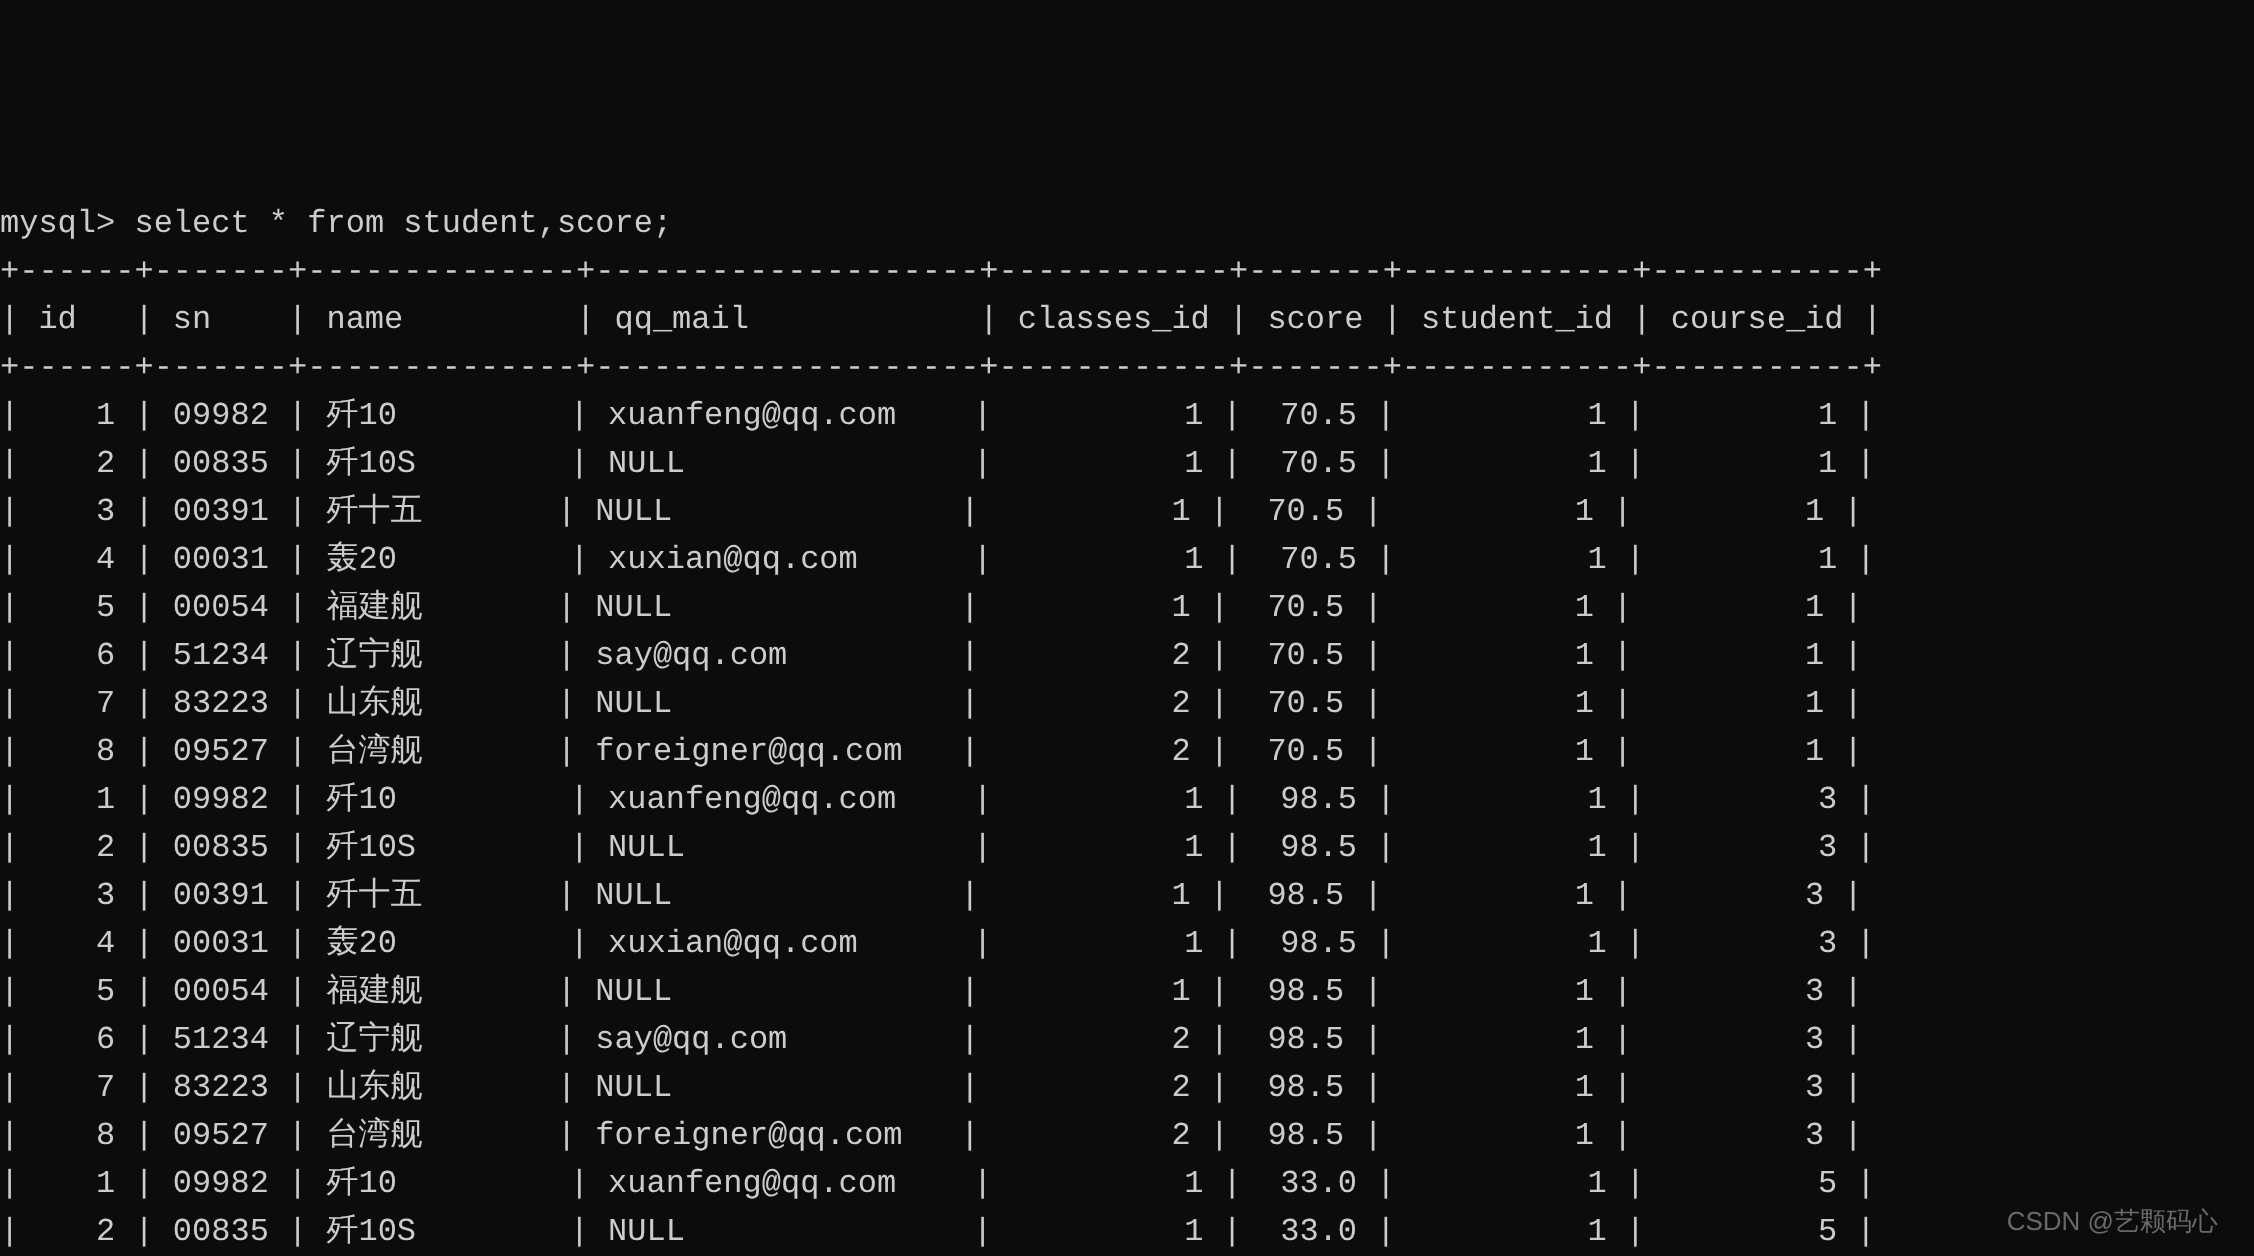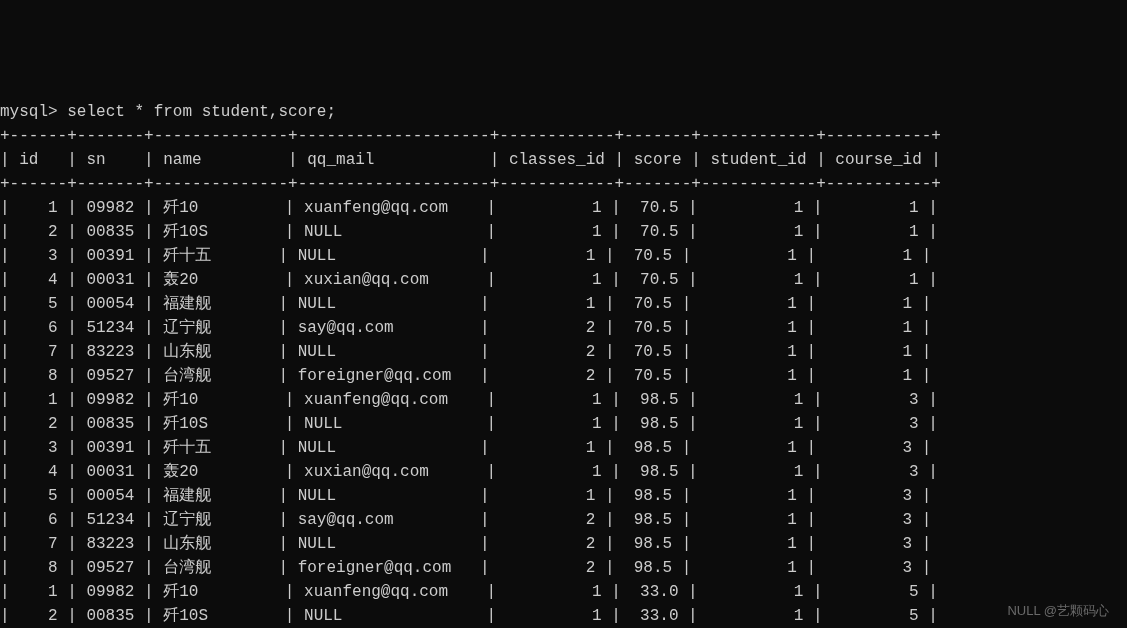--- a/index.html
+++ b/index.html
@@ -32,16 +32,16 @@
       font-family: sans-serif;
       opacity: 0.75;
     }
   </style>
 </head>
 <body>
 
 
 
 <div id="terminal"><span class="line"><span>mysql&gt; </span><span>select * from student,score;</span></span><span class="line">+------+-------+--------------+--------------------+------------+-------+------------+-----------+</span><span class="line">| id   | sn    | name         | qq_mail            | classes_id | score | student_id | course_id |</span><span class="line">+------+-------+--------------+--------------------+------------+-------+------------+-----------+</span><span class="line">|    1 | 09982 | 歼10         | xuanfeng@qq.com    |          1 |  70.5 |          1 |         1 |</span><span class="line">|    2 | 00835 | 歼10S        | NULL               |          1 |  70.5 |          1 |         1 |</span><span class="line">|    3 | 00391 | 歼十五       | NULL               |          1 |  70.5 |          1 |         1 |</span><span class="line">|    4 | 00031 | 轰20         | xuxian@qq.com      |          1 |  70.5 |          1 |         1 |</span><span class="line">|    5 | 00054 | 福建舰       | NULL               |          1 |  70.5 |          1 |         1 |</span><span class="line">|    6 | 51234 | 辽宁舰       | say@qq.com         |          2 |  70.5 |          1 |         1 |</span><span class="line">|    7 | 83223 | 山东舰       | NULL               |          2 |  70.5 |          1 |         1 |</span><span class="line">|    8 | 09527 | 台湾舰       | foreigner@qq.com   |          2 |  70.5 |          1 |         1 |</span><span class="line">|    1 | 09982 | 歼10         | xuanfeng@qq.com    |          1 |  98.5 |          1 |         3 |</span><span class="line">|    2 | 00835 | 歼10S        | NULL               |          1 |  98.5 |          1 |         3 |</span><span class="line">|    3 | 00391 | 歼十五       | NULL               |          1 |  98.5 |          1 |         3 |</span><span class="line">|    4 | 00031 | 轰20         | xuxian@qq.com      |          1 |  98.5 |          1 |         3 |</span><span class="line">|    5 | 00054 | 福建舰       | NULL               |          1 |  98.5 |          1 |         3 |</span><span class="line">|    6 | 51234 | 辽宁舰       | say@qq.com         |          2 |  98.5 |          1 |         3 |</span><span class="line">|    7 | 83223 | 山东舰       | NULL               |          2 |  98.5 |          1 |         3 |</span><span class="line">|    8 | 09527 | 台湾舰       | foreigner@qq.com   |          2 |  98.5 |          1 |         3 |</span><span class="line">|    1 | 09982 | 歼10         | xuanfeng@qq.com    |          1 |  33.0 |          1 |         5 |</span><span class="line">|    2 | 00835 | 歼10S        | NULL               |          1 |  33.0 |          1 |         5 |</span></div>
-<div class="watermark">NULL @艺颗码心</div>
+<div class="watermark">CSDN @艺颗码心</div>
 
 
 
 
 </body></html>

